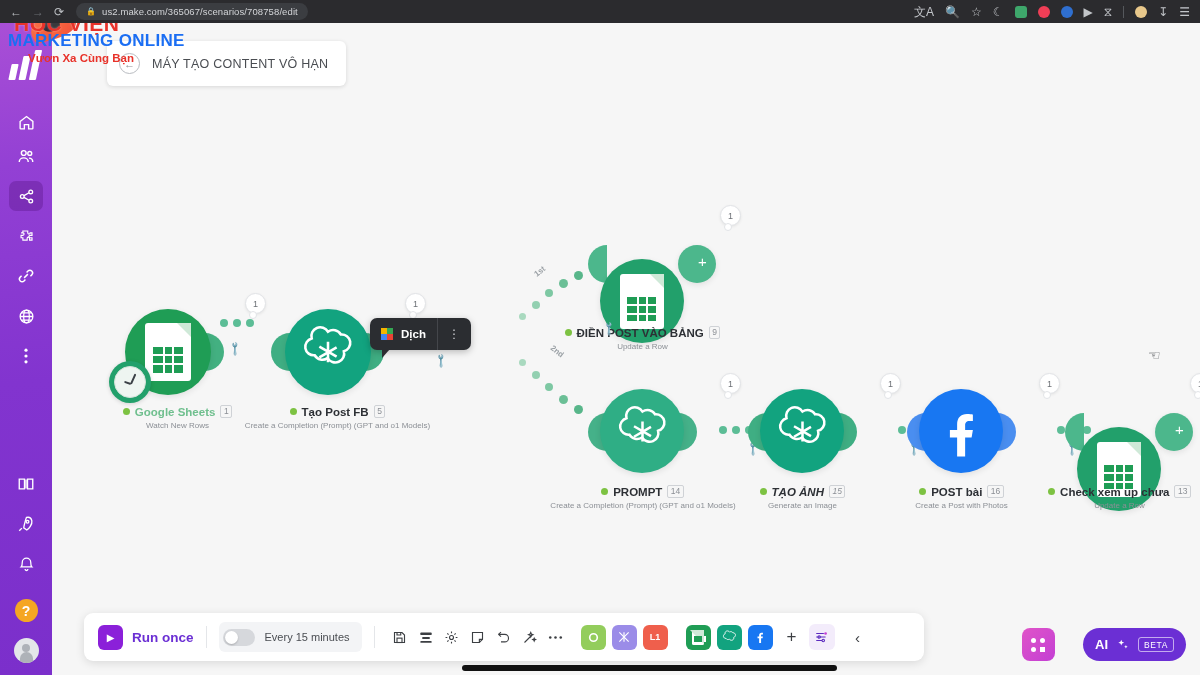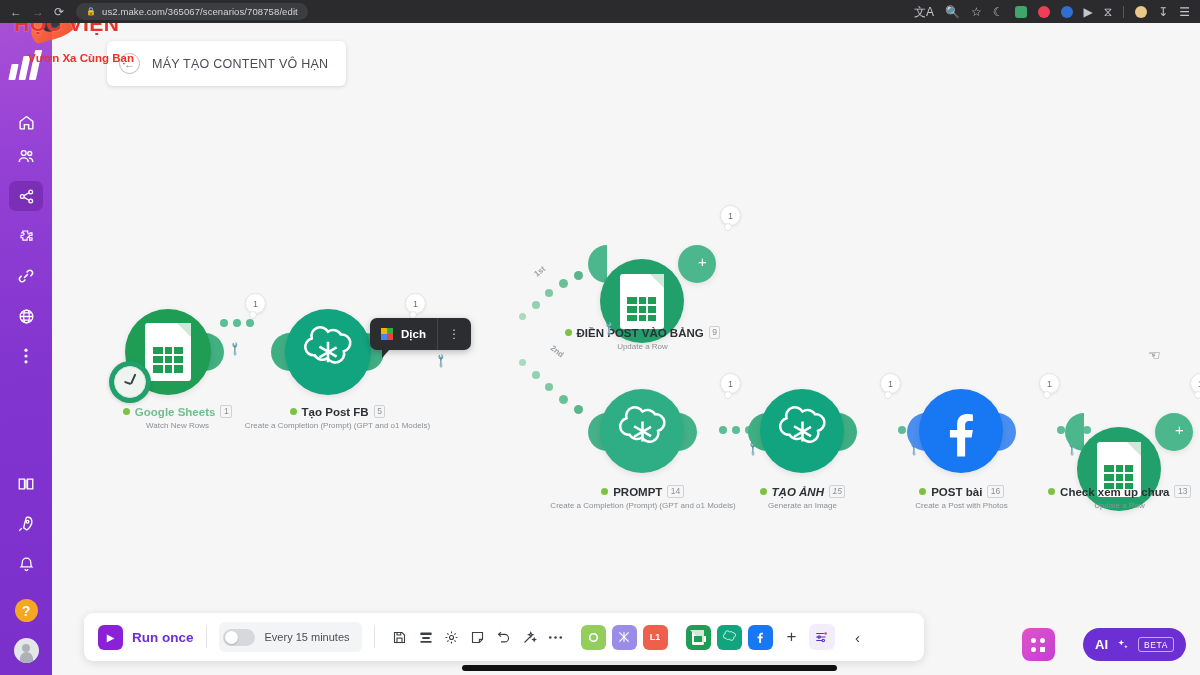--- a/index.html
+++ b/index.html
@@ -336,20 +336,21 @@
 </div>
 
 <div class="watermark">
   <div class="wm-swoosh"></div>
   <div class="wm-bars">
       <span></span>
       <span></span>
       <span></span>
     </div>
   <div class="wm-line1">HỌC VIỆN</div>
+  <div class="wm-line2">MARKETING ONLINE</div>
   <div class="wm-line3">Vươn Xa Cùng Bạn</div>
 </div>
 
 <div class="canvas">
 
   <div class="title-card">
     <div class="back-circle">←</div>
     <div class="title-text">MÁY TẠO CONTENT VÔ HẠN</div>
   </div>
 

